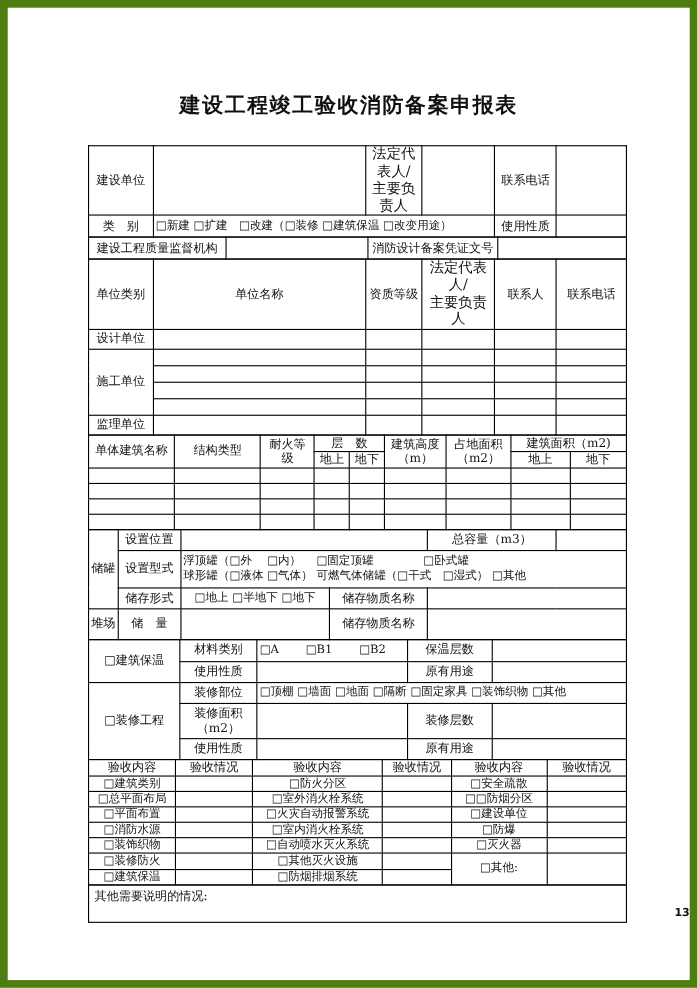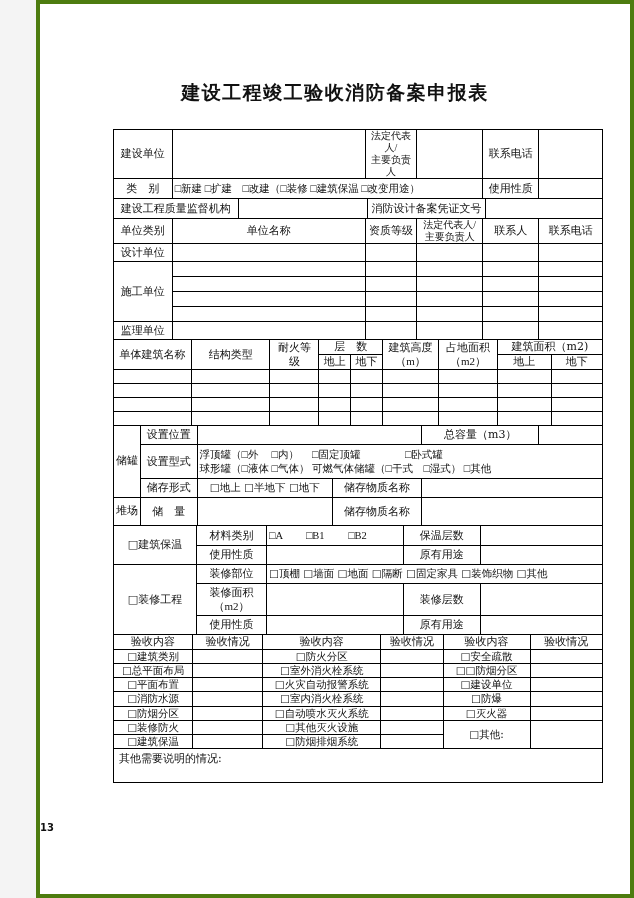--- a/index.html
+++ b/index.html
@@ -6,22 +6,21 @@
   html,body { width:634px; height:898px; }
   body {
     background:#f4f4f4;
     font-family:"DejaVu Serif","Liberation Serif",serif;
     color:#111;
     position:relative;
   }
   .page {
     position:absolute; inset:0;
     background:#ffffff;
-    border:4px solid #4d7c0f;
-    margin-left:36px;
+    border:7px solid #4d7c0f;
   }
   .title {
     position:absolute; top:76px; left:0; width:100%;
     text-align:center; font-size:19px; font-weight:bold;
     letter-spacing:1.5px;
     font-family:"DejaVu Sans","Liberation Sans",sans-serif;
   }
   .sealline {
     position:absolute; top:107px; left:73px; width:490px; height:16px;
     font-size:11.5px;
@@ -32,29 +31,29 @@
   .yy { left:412px; } .mm { left:452px; } .dd { left:486px; }
 
   .tables { position:absolute; top:125px; left:73px; width:490px; }
   table { border-collapse:collapse; table-layout:fixed; width:100%; }
   table + table { margin-top:-1px; }
   td {
     border:1px solid #000;
     font-size:11px; text-align:center; vertical-align:middle;
     padding:0 2px; overflow:hidden; line-height:1.25;
   }
-  .small { font-size:10px; line-height:1.2;font-family:Liberation Serif, serif; }
+  .small { font-size:13px; line-height:1.2; }
   .left  { text-align:left; }
-  .pre   { white-space:pre-wrap;font-family:Liberation Serif, serif; }
+  .pre   { white-space:pre-wrap; }
   .vert  { word-break:break-all; line-height:1.3; padding:0 1px; }
   .notes-cell { text-align:left; vertical-align:top; padding:3px 5px; }
   .opt { font-size:10.5px; }
   .footer {
     position:absolute; top:818px; left:0; width:100%;
-    text-align:left; font-size:10px; font-weight:bold;
+    text-align:right; font-size:10px; font-weight:bold;
     font-family:"DejaVu Sans","Liberation Sans",sans-serif;
   }
 </style>
 </head>
 <body>
 
 <div class="page">
 
   <div class="title">建设工程竣工验收消防备案申报表</div>
 
@@ -381,21 +380,21 @@
       </tr>
       <tr style="height:13px">
         <td class="opt">□消防水源</td>
         <td></td>
         <td class="opt">□室内消火栓系统</td>
         <td></td>
         <td class="opt">□防爆</td>
         <td></td>
       </tr>
       <tr style="height:13px">
-        <td class="opt">□防烟分区</td>
+        <td class="opt">□装饰织物</td>
         <td></td>
         <td class="opt">□自动喷水灭火系统</td>
         <td></td>
         <td class="opt">□灭火器</td>
         <td></td>
       </tr>
       <tr style="height:13px">
         <td class="opt">□装修防火</td>
         <td></td>
         <td class="opt">□其他灭火设施</td>

